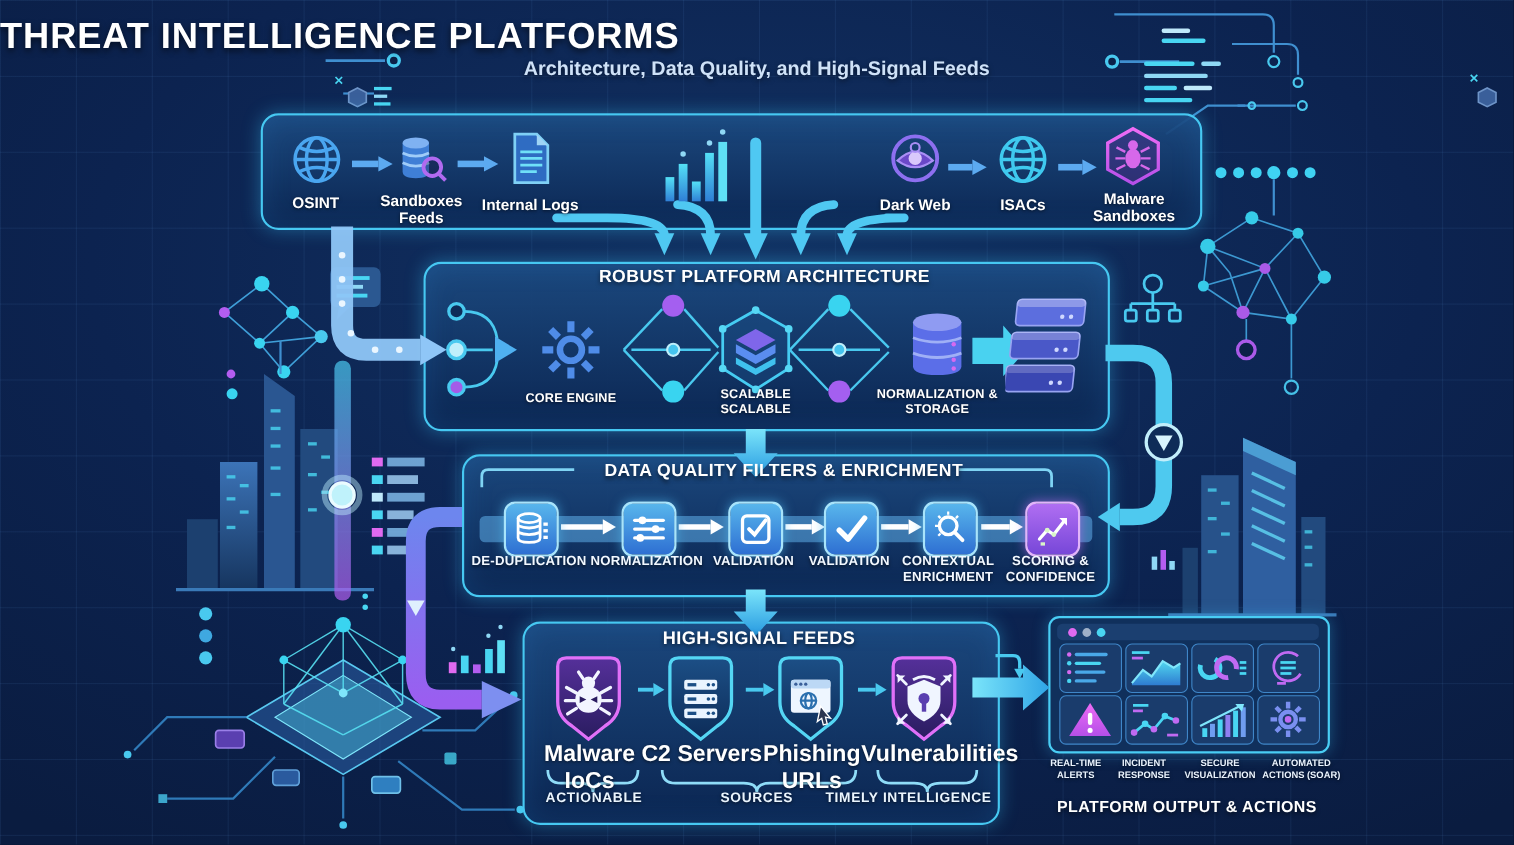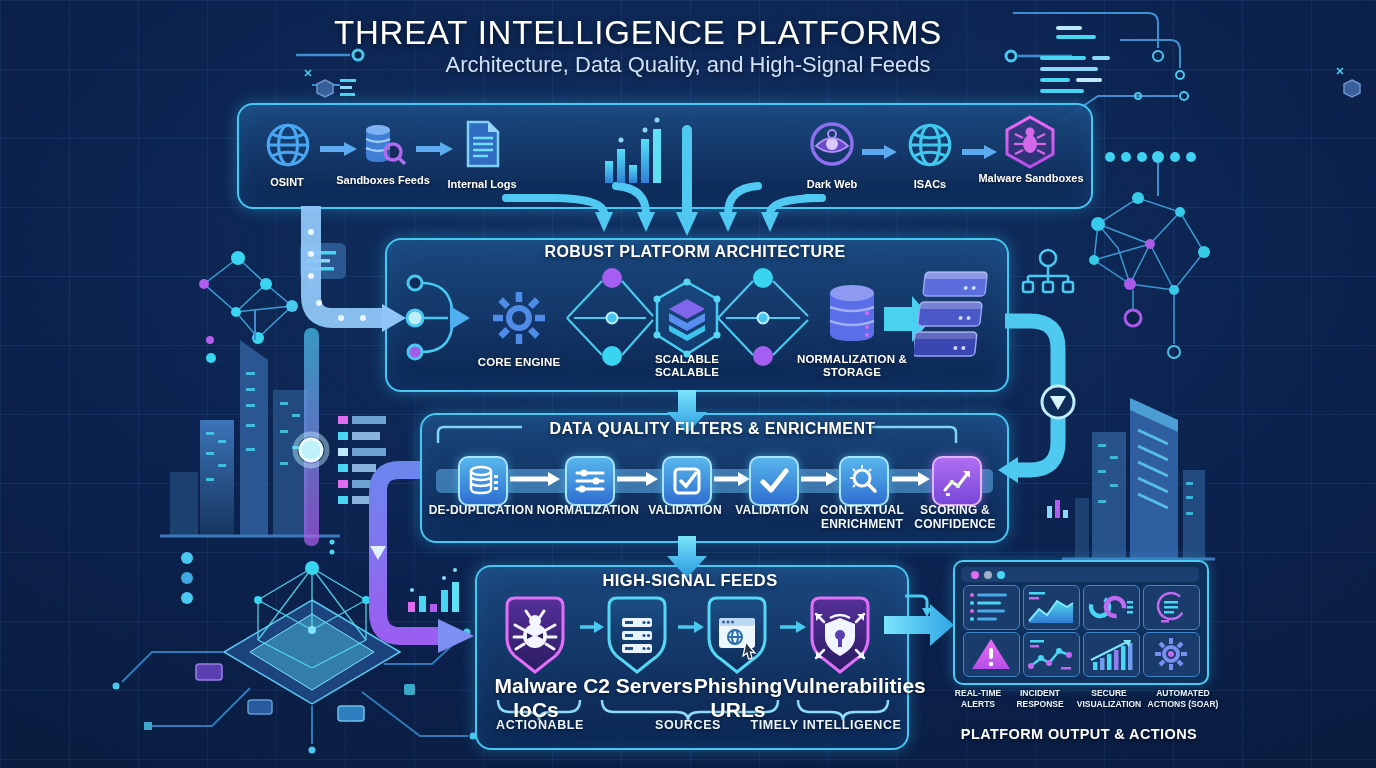--- a/index.html
+++ b/index.html
@@ -11,21 +11,21 @@
     background-image:linear-gradient(rgba(104,168,240,.09) 1px, transparent 1px),
                      linear-gradient(90deg, rgba(104,168,240,.09) 1px, transparent 1px);
     background-size:69px 69px;}
   .panel{position:absolute;border:2.5px solid #46c8f2;border-radius:16px;
     background:linear-gradient(180deg, rgba(28,74,128,.93), rgba(11,38,82,.95));
     box-shadow:0 0 16px rgba(56,190,240,.38), inset 0 0 26px rgba(42,132,204,.20);}
   .btitle{position:absolute;color:#fff;font-weight:800;text-align:center;letter-spacing:.4px;
     text-shadow:0 2px 4px rgba(0,0,0,.55);}
   .lbl{position:absolute;color:#fff;font-weight:bold;text-align:center;line-height:1.15;
     text-shadow:0 1px 3px rgba(0,0,0,.6);}
-  .slbl{font-size:11px;}
+  .slbl{font-size:14px;}
   .albl{font-size:11.5px;letter-spacing:.2px;text-align:center;}
   .qlbl{font-size:12px;letter-spacing:.2px;color:#f2f8ff;}
   .flbl{font-size:21px;text-align:center;}
   .kw{font-size:12.5px;letter-spacing:.6px;color:#eaf5fe;}
   .dlbl{font-size:8.5px;line-height:1.25;color:#eaf3fd;}
   .qtile{position:absolute;width:46px;height:46px;border-radius:10px;
     background:linear-gradient(180deg,#58b6ec,#2e6fd2);border:2px solid #a8e4fb;
     box-shadow:0 0 10px rgba(80,190,245,.55);}
   .qtile.purple{background:linear-gradient(180deg,#b06ef2,#7747d8);border-color:#e2b4fa;
     box-shadow:0 0 10px rgba(190,110,245,.6);}
@@ -313,22 +313,22 @@
         <rect x="419" y="596" width="7" height="16" fill="#49d6f2"></rect>
       <rect x="430" y="604" width="7" height="8" fill="#b35df0"></rect>
         <rect x="441" y="590" width="7" height="22" fill="#49d6f2"></rect>
       <rect x="452" y="582" width="7" height="30" fill="#5fe0f5"></rect>
       <circle cx="412" cy="590" r="2" fill="#8fd8f5"></circle>
         <circle cx="444" cy="578" r="2" fill="#8fd8f5"></circle>
         <circle cx="455" cy="570" r="2" fill="#8fd8f5"></circle>
     </g>
   </svg>
 
-  <div class="abs" style="left:0;top:14px;width:1276px;text-align:center;font-size:33px;font-weight:400;color:#ffffff;letter-spacing:.8px;text-shadow:0 2px 6px rgba(0,0,0,.6)">THREAT INTELLIGENCE PLATFORMS</div>
-  <div class="abs" style="left:0;top:52px;width:1376px;text-align:center;font-size:22px;font-weight:400;color:#cfe2f8;text-shadow:0 2px 5px rgba(0,0,0,.5)">Architecture, Data Quality, and High-Signal Feeds</div>
+  <div class="abs" style="left:0;top:14px;width:1276px;font-size:33px;font-weight:700;color:#ffffff;letter-spacing:.8px;text-shadow:0 2px 6px rgba(0,0,0,.6)">THREAT INTELLIGENCE PLATFORMS</div>
+  <div class="abs" style="left:0;top:52px;width:1376px;text-align:center;font-size:18px;font-weight:700;color:#cfe2f8;text-shadow:0 2px 5px rgba(0,0,0,.5)">Architecture, Data Quality, and High-Signal Feeds</div>
 
   <div class="panel" style="left:237px;top:103px;width:852px;height:102px"></div>
   <div class="panel" style="left:385px;top:238px;width:620px;height:150px"></div>
   <div class="panel" style="left:420px;top:413px;width:585px;height:126px">
     <div class="abs" style="left:14px;top:54px;width:557px;height:24px;border-radius:5px;background:rgba(102,186,245,.5)"></div>
   </div>
   <div class="panel" style="left:475px;top:565px;width:430px;height:181px"></div>
   <div id="dash-panel" style="left:953px;top:560px;width:252px;height:121px">
     <div class="abs" style="left:6px;top:5px;width:238px;height:15px;border-radius:5px;background:#1b3f70">
       <div class="dot" style="left:10px;top:3.5px;background:#e06af0"></div>

